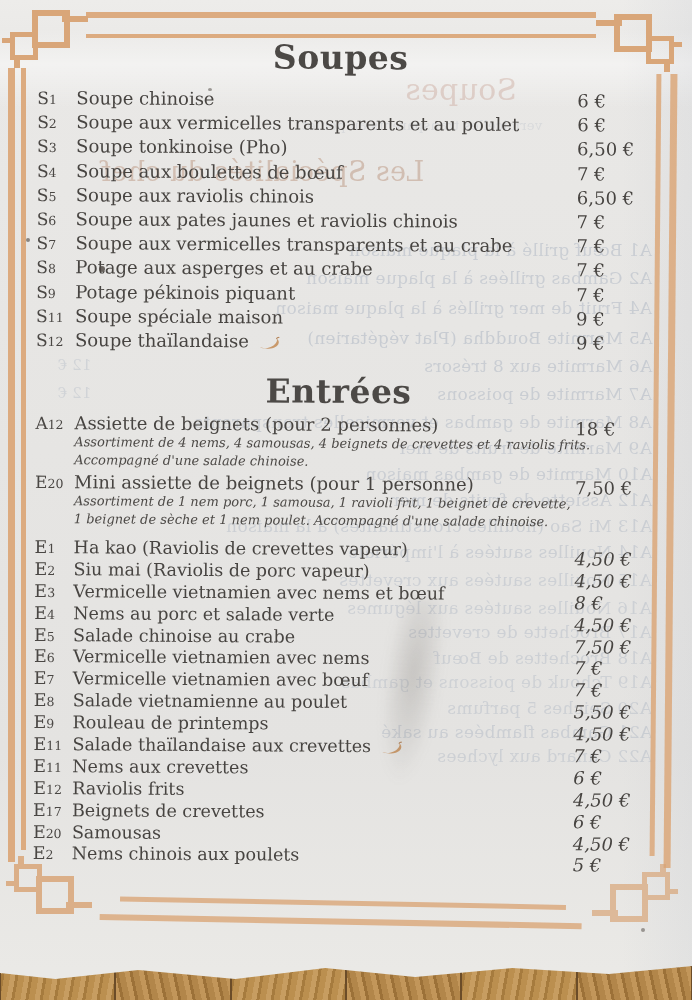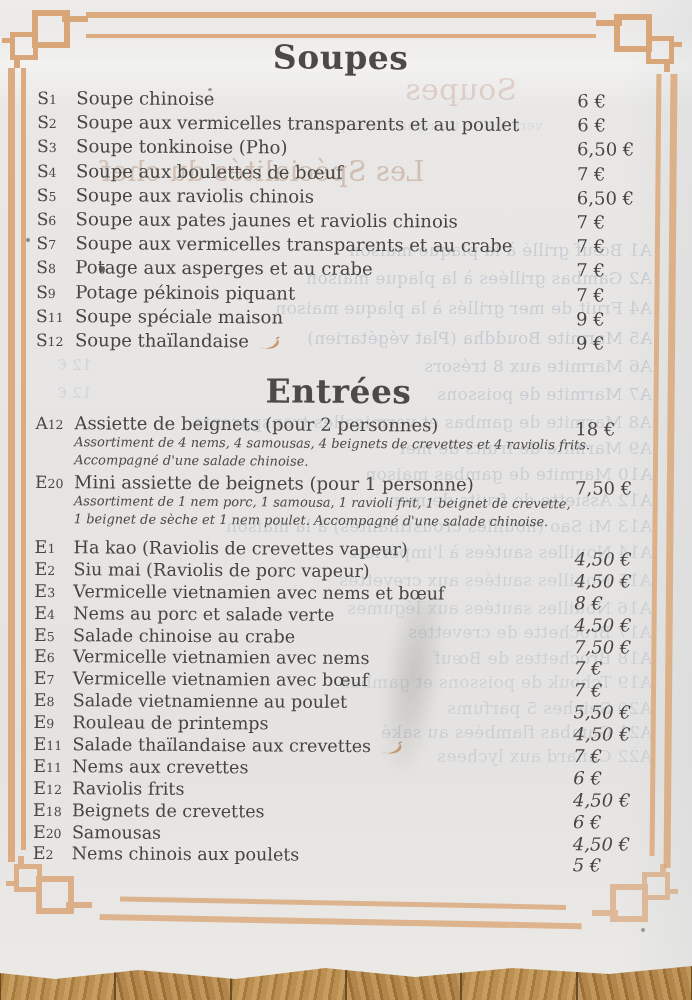--- a/index.html
+++ b/index.html
@@ -296,21 +296,21 @@
             <span class="code">E<i>11</i></span>
             <span class="nm">Nems aux crevettes</span>
             <span class="pr">6 €</span>
           </div>
           <div class="row">
             <span class="code">E<i>12</i></span>
             <span class="nm">Raviolis frits</span>
             <span class="pr">4,50 €</span>
           </div>
           <div class="row">
-            <span class="code">E<i>18</i></span>
+            <span class="code">E<i>17</i></span>
             <span class="nm">Beignets de crevettes</span>
             <span class="pr">6 €</span>
           </div>
           <div class="row">
             <span class="code">E<i>20</i></span>
             <span class="nm">Samousas</span>
             <span class="pr">4,50 €</span>
           </div>
           <div class="row">
             <span class="code">E<i>2</i></span>

